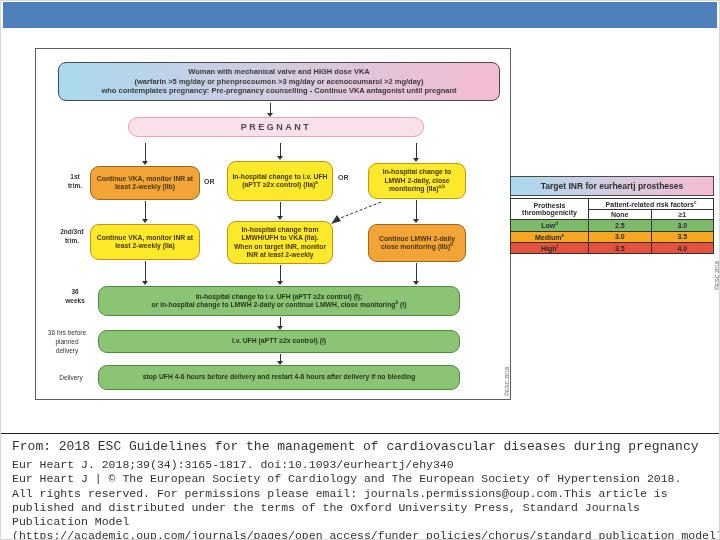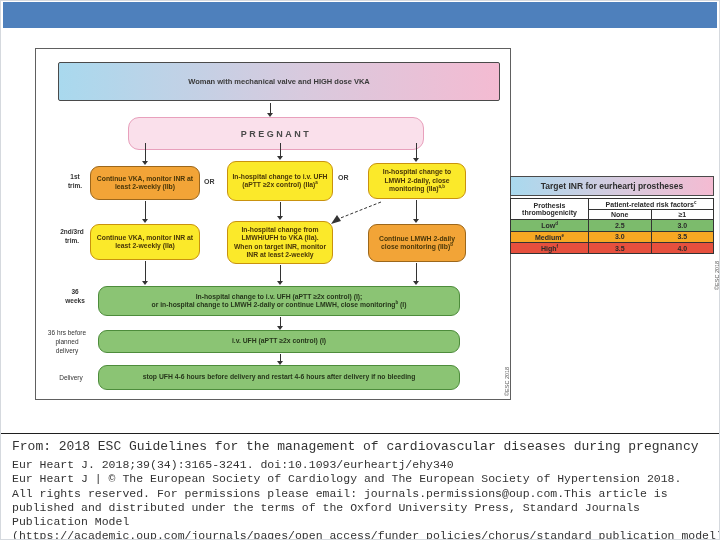--- a/index.html
+++ b/index.html
@@ -8,27 +8,27 @@
     background:#ffffff; font-family:"Liberation Sans", sans-serif;
   }
   .frame { position:absolute; inset:0; border:1px solid #d5d9de; pointer-events:none; z-index:50; }
   .topbar { position:absolute; left:3px; right:3px; top:2px; height:26px; background:#4E80BC; }
 
   
   .panel { position:absolute; left:35px; top:48px; width:474px; height:350px; border:1px solid #606060; background:#fff; }
 
   .gradbox {
     position:absolute; left:58px; top:62px; width:442px; height:39px;
-    border:1.5px solid #4a4a4a; border-radius:2px; box-sizing:border-box;
+    border:1.5px solid #4a4a4a; border-radius:8px; box-sizing:border-box;
     background:linear-gradient(90deg,#A9D9EE 0%,#d8cade 55%,#F4BBD2 100%);
     display:flex; flex-direction:column; justify-content:center; text-align:center;
     font-weight:bold; font-size:7.5px; line-height:1.3; color:#3a3a3a;
   }
   .pregnant {
-    position:absolute; left:128px; top:117px; width:296px; height:33px;
+    position:absolute; left:128px; top:117px; width:296px; height:20px;
     border:1.5px solid #E8A0BC; border-radius:11px; box-sizing:border-box; background:#FAE0EB;
     display:flex; align-items:center; justify-content:center;
     font-weight:bold; font-size:9px; letter-spacing:2.5px; color:#4a4a4a;
   }
 
   .fbox {
     position:absolute; border-radius:9px; box-sizing:border-box;
     display:flex; align-items:center; justify-content:center; text-align:center;
     font-weight:bold; font-size:6.8px; line-height:1.25; padding:2px 4px; color:#4a3708;
   }
@@ -102,20 +102,22 @@
 </style>
 </head>
 <body>
 
 <div class="frame"></div>
 <div class="topbar"></div>
 <div class="panel"></div>
 
 <div class="gradbox">
   <div>Woman with mechanical valve and HIGH dose VKA</div>
+  <div>(warfarin &gt;5 mg/day or phenprocoumon &gt;3 mg/day or acenocoumarol &gt;2 mg/day)</div>
+  <div>who contemplates pregnancy: Pre-pregnancy counselling - Continue VKA antagonist until pregnant</div>
 </div>
 
 <div class="arr" style="left:267px; top:103px;">
     <div class="st" style="height:10px"></div>
     <div class="hd"></div>
   </div>
 
 <div class="pregnant">
   <span>PREGNANT</span>
 </div>
@@ -249,15 +251,15 @@
       <td class="val">3.5</td>
       <td class="val">4.0</td>
     </tr>
   </tbody>
     </table>
 </div>
 
 <div class="divider"></div>
 <div class="cite">
   <p class="cite-title">From: 2018 ESC Guidelines for the management of cardiovascular diseases during pregnancy</p>
-  <p class="cite-body">Eur Heart J. 2018;39(34):3165-3241. doi:10.1093/eurheartj/ehy340</p>
+  <p class="cite-body">Eur Heart J. 2018;39(34):3165-1817. doi:10.1093/eurheartj/ehy340</p>
   <p class="cite-body">Eur Heart J | © The European Society of Cardiology and The European Society of Hypertension 2018. All rights reserved. For permissions please email: journals.permissions@oup.com.This article is published and distributed under the terms of the Oxford University Press, Standard Journals Publication Model (https://academic.oup.com/journals/pages/open_access/funder_policies/chorus/standard_publication_model)</p>
 </div>
 
 </body></html>

